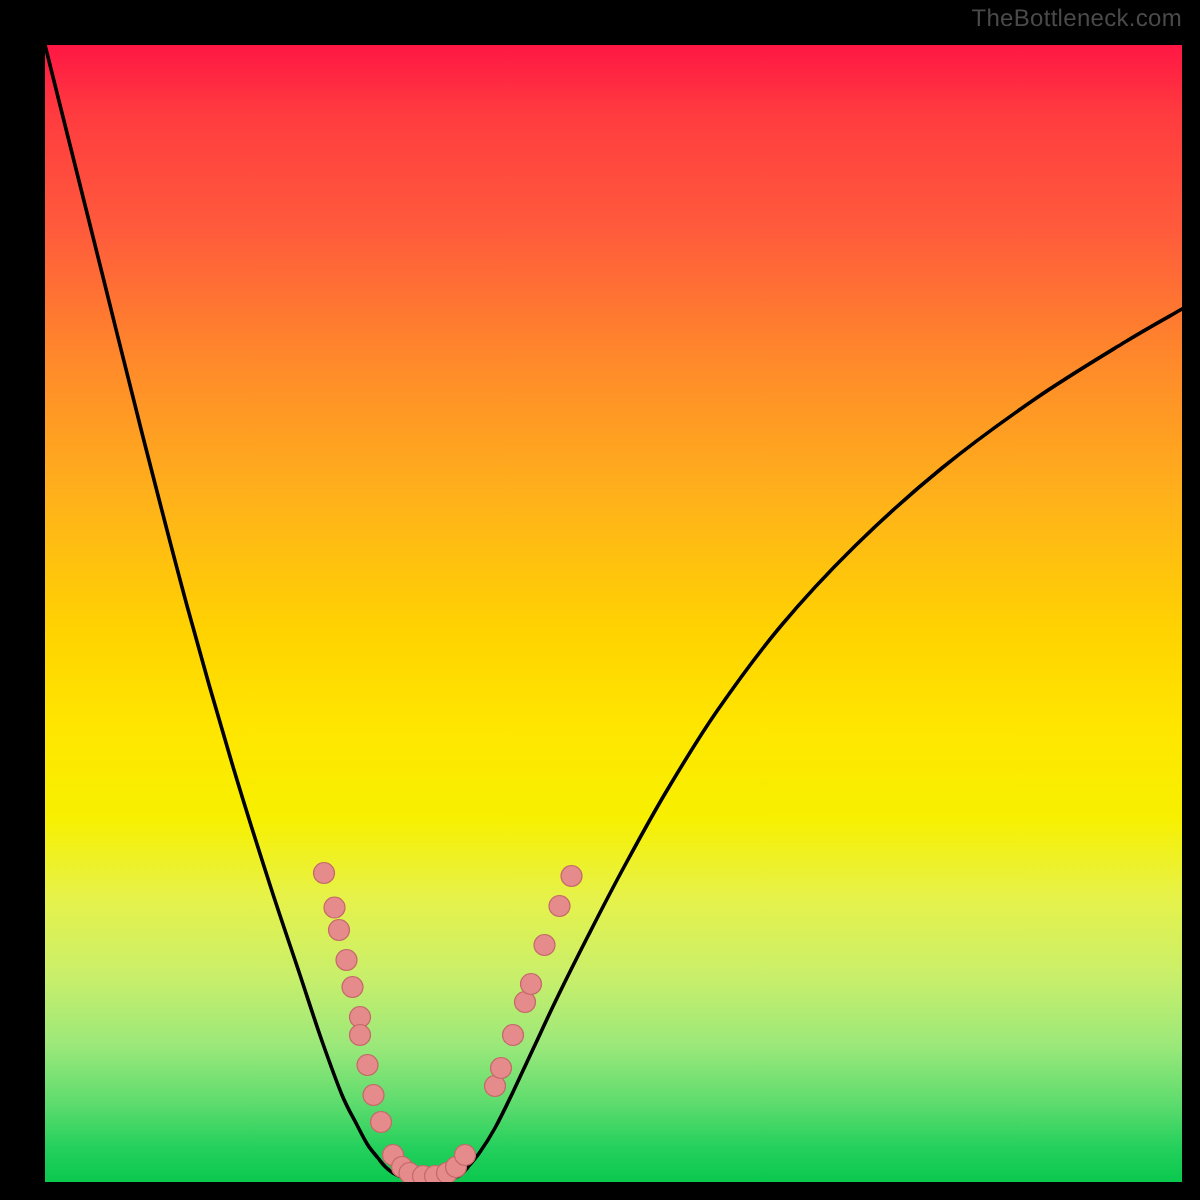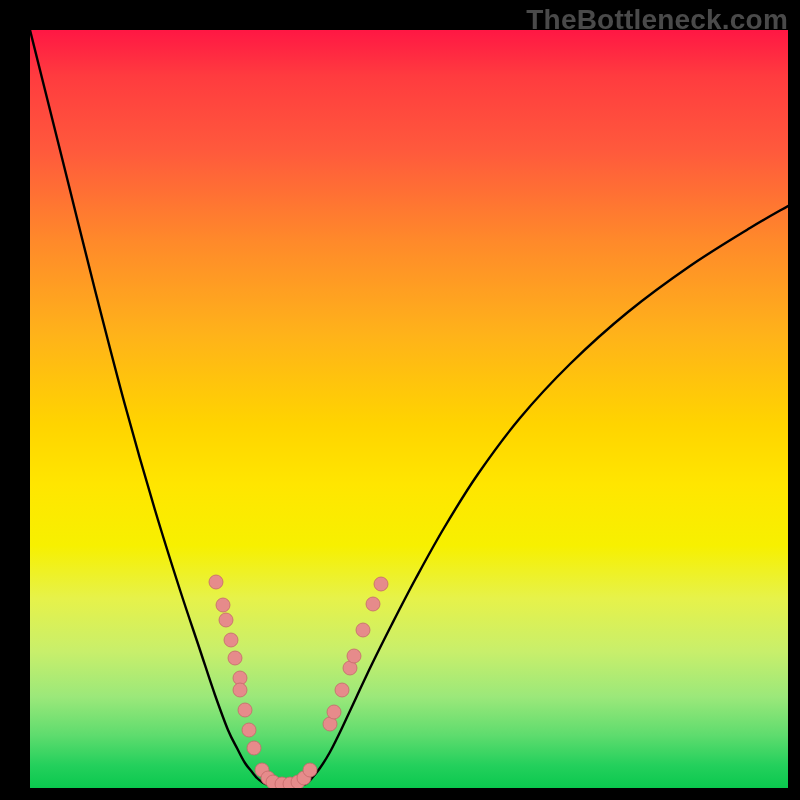--- a/index.html
+++ b/index.html
@@ -39,22 +39,22 @@
       #5fdc6e 93%,
       #24d05c 97%,
       #0ac84e 100%
     );
   }
   .watermark {
     position: absolute;
     top: 4px;
     right: 12px;
     color: #4a4a4a;
-    font-size: 28px;
-    font-weight: 700;
+    font-size: 16px;
+    font-weight: 400;
     letter-spacing: 0.2px;
     user-select: none;
   }
   svg.curve {
     position: absolute;
     left: 0; top: 0;
     width: 758px; height: 758px;
   }
 </style>
 </head>

